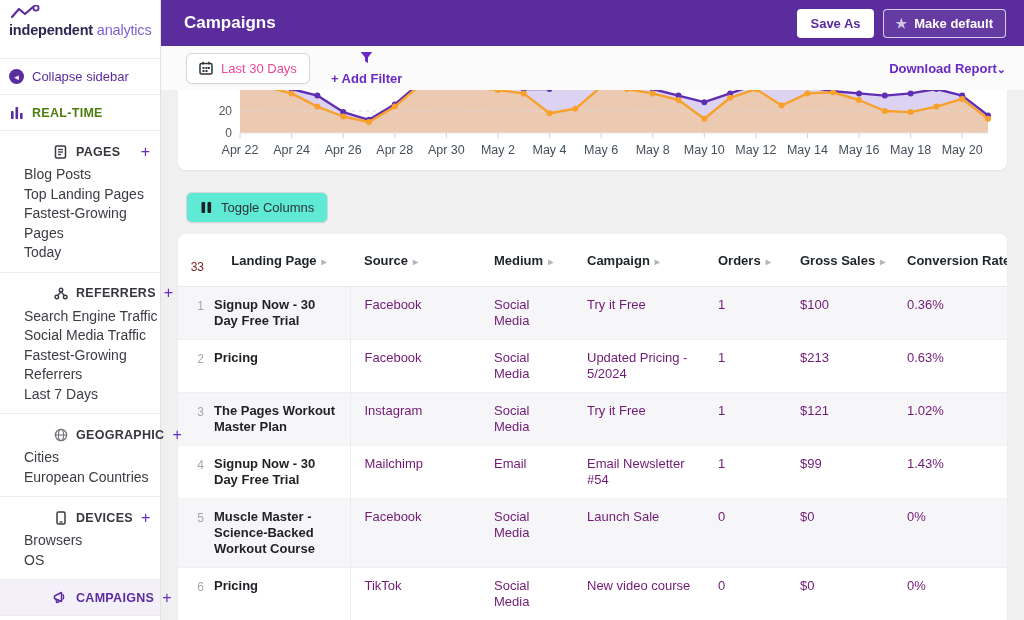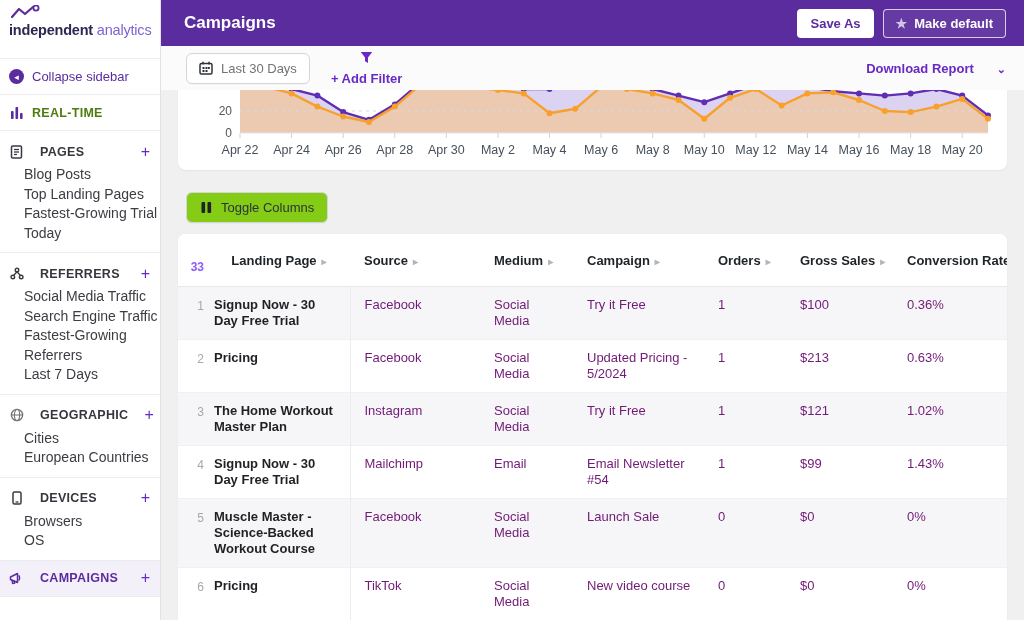--- a/index.html
+++ b/index.html
@@ -14,21 +14,21 @@
   .logo-text { font-size:14.5px; letter-spacing:-0.2px; white-space:nowrap; }
   .logo-text b { color:#2f2753; font-weight:700; }
   .logo-text span.lt { color:#7d63d1; font-weight:400; }
   .side-row { display:flex; align-items:center; gap:8px; padding:10px 10px 10px 9px;
               border-bottom:1px solid #ececf0; }
   .collapse-label { color:#5b2c9d; font-size:13px; }
   .collapse-badge { width:15px; height:15px; border-radius:50%; background:#5b2c9d; color:#fff;
                     font-size:9px; display:flex; align-items:center; justify-content:center; flex:none; }
   .realtime-label { color:#4d7c0f; font-size:12.5px; font-weight:700; letter-spacing:0.3px; }
   .side-section { border-bottom:1px solid #ececf0; padding:11px 0 9px 0; }
-  .sec-head { display:flex; align-items:center; gap:16px; padding:2px 10px 2px 9px; }
+  .sec-head { display:flex; align-items:center; gap:8px; padding:2px 10px 2px 9px;margin-left:44px; }
   .sec-head .sec-label { font-size:12.5px; font-weight:700; letter-spacing:0.3px; color:#36363e; flex:1; }
   .sec-plus { color:#6929c4; font-size:16px; font-weight:400; line-height:12px; cursor:pointer; background:none; border:none; font-family:inherit; }
   .sec-items { list-style:none; padding:4px 0 0 24px; }
   .sec-items li { font-size:14px; color:#3c3c43; line-height:19.5px; cursor:pointer; }
   .side-section.active { background:#f3f0fa; padding:0; }
   .side-section.active .sec-head { padding:10px 10px 10px 9px; }
   .side-section.active .sec-label { color:#5b2c9d; }
   .icon-14 { width:15px; height:15px; flex:none; display:flex; align-items:center; justify-content:center; }
 
   
@@ -39,51 +39,51 @@
                 border-radius:4px; padding:7px 13px; cursor:pointer; font-family:inherit; }
   .btn-makedefault { background:rgba(255,255,255,0.07); color:#fff; font-weight:600; font-size:13px;
                      border:1px solid rgba(255,255,255,0.75); border-radius:4px; padding:6px 12px;
                      margin-left:9px; cursor:pointer; display:flex; align-items:center; gap:7px; font-family:inherit; }
   .star-ic { color:#cfc6e6; font-size:13px; line-height:1; }
 
   
   .toolbar { position:absolute; left:161px; top:46px; width:863px; height:44px; background:#fbfbfc;
              display:flex; align-items:center; padding:0 18px 0 25px; }
   .btn-date { background:#fff; border:1px solid #d5d5da; border-radius:6px; padding:7px 12px;
-              font-size:13px; color:#737373; display:flex; align-items:center; gap:8px;
+              font-size:13px; color:#ec4899; display:flex; align-items:center; gap:8px;
               cursor:pointer; font-family:inherit; box-shadow:0 1px 1px rgba(0,0,0,0.03); }
   .addfilter { display:flex; align-items:center; gap:7px; margin-left:21px; color:#6929c4;
                font-size:13px; font-weight:600; cursor:pointer; background:none; border:none; font-family:inherit;flex-direction:column; }
   .toolbar-spacer { flex:1; }
   .download { color:#6929c4; font-size:13px; font-weight:600; cursor:pointer; background:none;
-              border:none; font-family:inherit; display:flex; align-items:flex-end; gap:23px; }
+              border:none; font-family:inherit; display:flex; align-items:flex-end; gap:0; }
   .chev { font-size:11px; margin-top:2px; }
 
   
   .chart-card { position:absolute; left:178px; top:90px; width:829px; height:80px; background:#fff;
                 border-radius:0 0 8px 8px; overflow:hidden; box-shadow:0 1px 2px rgba(0,0,0,0.05); }
 
   
-  .btn-togglecols { position:absolute; left:186px; top:192px; background:#84cc16; border:1px solid #d5d5da;
+  .btn-togglecols { position:absolute; left:186px; top:192px; background:#5eead4; border:1px solid #d5d5da;
                     border-radius:6px; padding:7px 13px; font-size:13px; color:#2c3338;
                     display:flex; align-items:center; gap:8px; cursor:pointer; font-family:inherit;
                     box-shadow:0 1px 1px rgba(0,0,0,0.03); }
 
   
   .table-card { position:absolute; left:178px; top:234px; width:829px; height:386px; background:#fff;
                 border-radius:8px 8px 0 0; overflow:hidden; box-shadow:0 1px 2px rgba(0,0,0,0.05); }
   table.data { width:829px; border-collapse:collapse; table-layout:fixed; font-size:13px; }
   table.data col.c-num { width:36px; }  table.data col.c-landing { width:136px; }
   table.data col.c-source { width:130px; } table.data col.c-medium { width:93px; }
   table.data col.c-campaign { width:131px; } table.data col.c-orders { width:82px; }
   table.data col.c-gross { width:107px; } table.data col.c-conv { width:114px; }
   table.data th { text-align:left; font-size:13px; font-weight:700; color:#1d2327;
                   padding:13px 6px 12px 14px; background:#fff; border-bottom:1px solid #e8e8ec;
                   white-space:nowrap; }
-  table.data th.h-num { color:#8b5cf6; font-weight:700; font-size:12px; text-align:right; padding:26px 10px 12px 0; }
+  table.data th.h-num { color:#7f1d1d; font-weight:400; font-size:12px; text-align:right; padding:26px 10px 12px 0; }
   table.data th.h-landing { text-align:center; padding-left:0; }
   .sort-arrow { color:#b4b4bc; font-size:10px; margin-left:5px; }
   table.data td { vertical-align:top; padding:10px 8px 10px 14px; line-height:16px; color:#701a75; }
   table.data td.t-num { text-align:right; padding:11px 10px 10px 0; color:#a6a6ad; font-size:12px; }
   table.data td.t-landing { font-weight:700; color:#1f1f24; padding-left:0; border-right:1px solid #ececef; }
   table.data tr.alt { background:#f6f6f8; }
   table.data tbody tr { border-bottom:1px solid #f0f0f2; }
 </style>
 </head>
 <body>
@@ -123,41 +123,41 @@
               <line x1="4" y1="7" x2="9" y2="7" stroke="#3a3a42" stroke-width="1.3"></line>
               <line x1="4" y1="9.5" x2="7" y2="9.5" stroke="#3a3a42" stroke-width="1.3"></line>
             </svg>
           </span>
           <span class="sec-label">PAGES</span>
           <button class="sec-plus">+</button>
         </div>
         <ul class="sec-items">
           <li>Blog Posts</li>
           <li>Top Landing Pages</li>
-          <li>Fastest-Growing Trial</li>
+          <li>Fastest-Growing Pages</li>
           <li>Today</li>
         </ul>
       </div>
       <div class="side-section">
         <div class="sec-head">
           <span class="icon-14">
             <svg width="14" height="13" viewBox="0 0 14 13">
               <circle cx="7" cy="3" r="1.8" fill="none" stroke="#3a3a42" stroke-width="1.4"></circle>
               <circle cx="2.8" cy="10" r="1.8" fill="none" stroke="#3a3a42" stroke-width="1.4"></circle>
               <circle cx="11.2" cy="10" r="1.8" fill="none" stroke="#3a3a42" stroke-width="1.4"></circle>
               <line x1="7" y1="4.8" x2="3.6" y2="8.5" stroke="#3a3a42" stroke-width="1.3"></line>
               <line x1="7" y1="4.8" x2="10.4" y2="8.5" stroke="#3a3a42" stroke-width="1.3"></line>
             </svg>
           </span>
           <span class="sec-label">REFERRERS</span>
           <button class="sec-plus">+</button>
         </div>
         <ul class="sec-items">
+          <li>Search Engine Traffic</li>
           <li>Social Media Traffic</li>
-          <li>Search Engine Traffic</li>
           <li>Fastest-Growing Referrers</li>
           <li>Last 7 Days</li>
         </ul>
       </div>
       <div class="side-section">
         <div class="sec-head">
           <span class="icon-14">
             <svg width="14" height="14" viewBox="0 0 14 14">
               <circle cx="7" cy="7" r="5.6" fill="none" stroke="#75757d" stroke-width="1.4"></circle>
               <ellipse cx="7" cy="7" rx="2.6" ry="5.6" fill="none" stroke="#75757d" stroke-width="1.1"></ellipse>
@@ -397,21 +397,21 @@
           <td class="t-landing">Pricing</td>
           <td>Facebook</td>
           <td>Social Media</td>
           <td>Updated Pricing - 5/2024</td>
           <td>1</td>
           <td>$213</td>
           <td>0.63%</td>
         </tr>
         <tr class="alt">
           <td class="t-num">3</td>
-          <td class="t-landing">The Home Workout Master Plan</td>
+          <td class="t-landing">The Pages Workout Master Plan</td>
           <td>Instagram</td>
           <td>Social Media</td>
           <td>Try it Free</td>
           <td>1</td>
           <td>$121</td>
           <td>1.02%</td>
         </tr>
         <tr>
           <td class="t-num">4</td>
           <td class="t-landing">Signup Now - 30 Day Free Trial</td>

